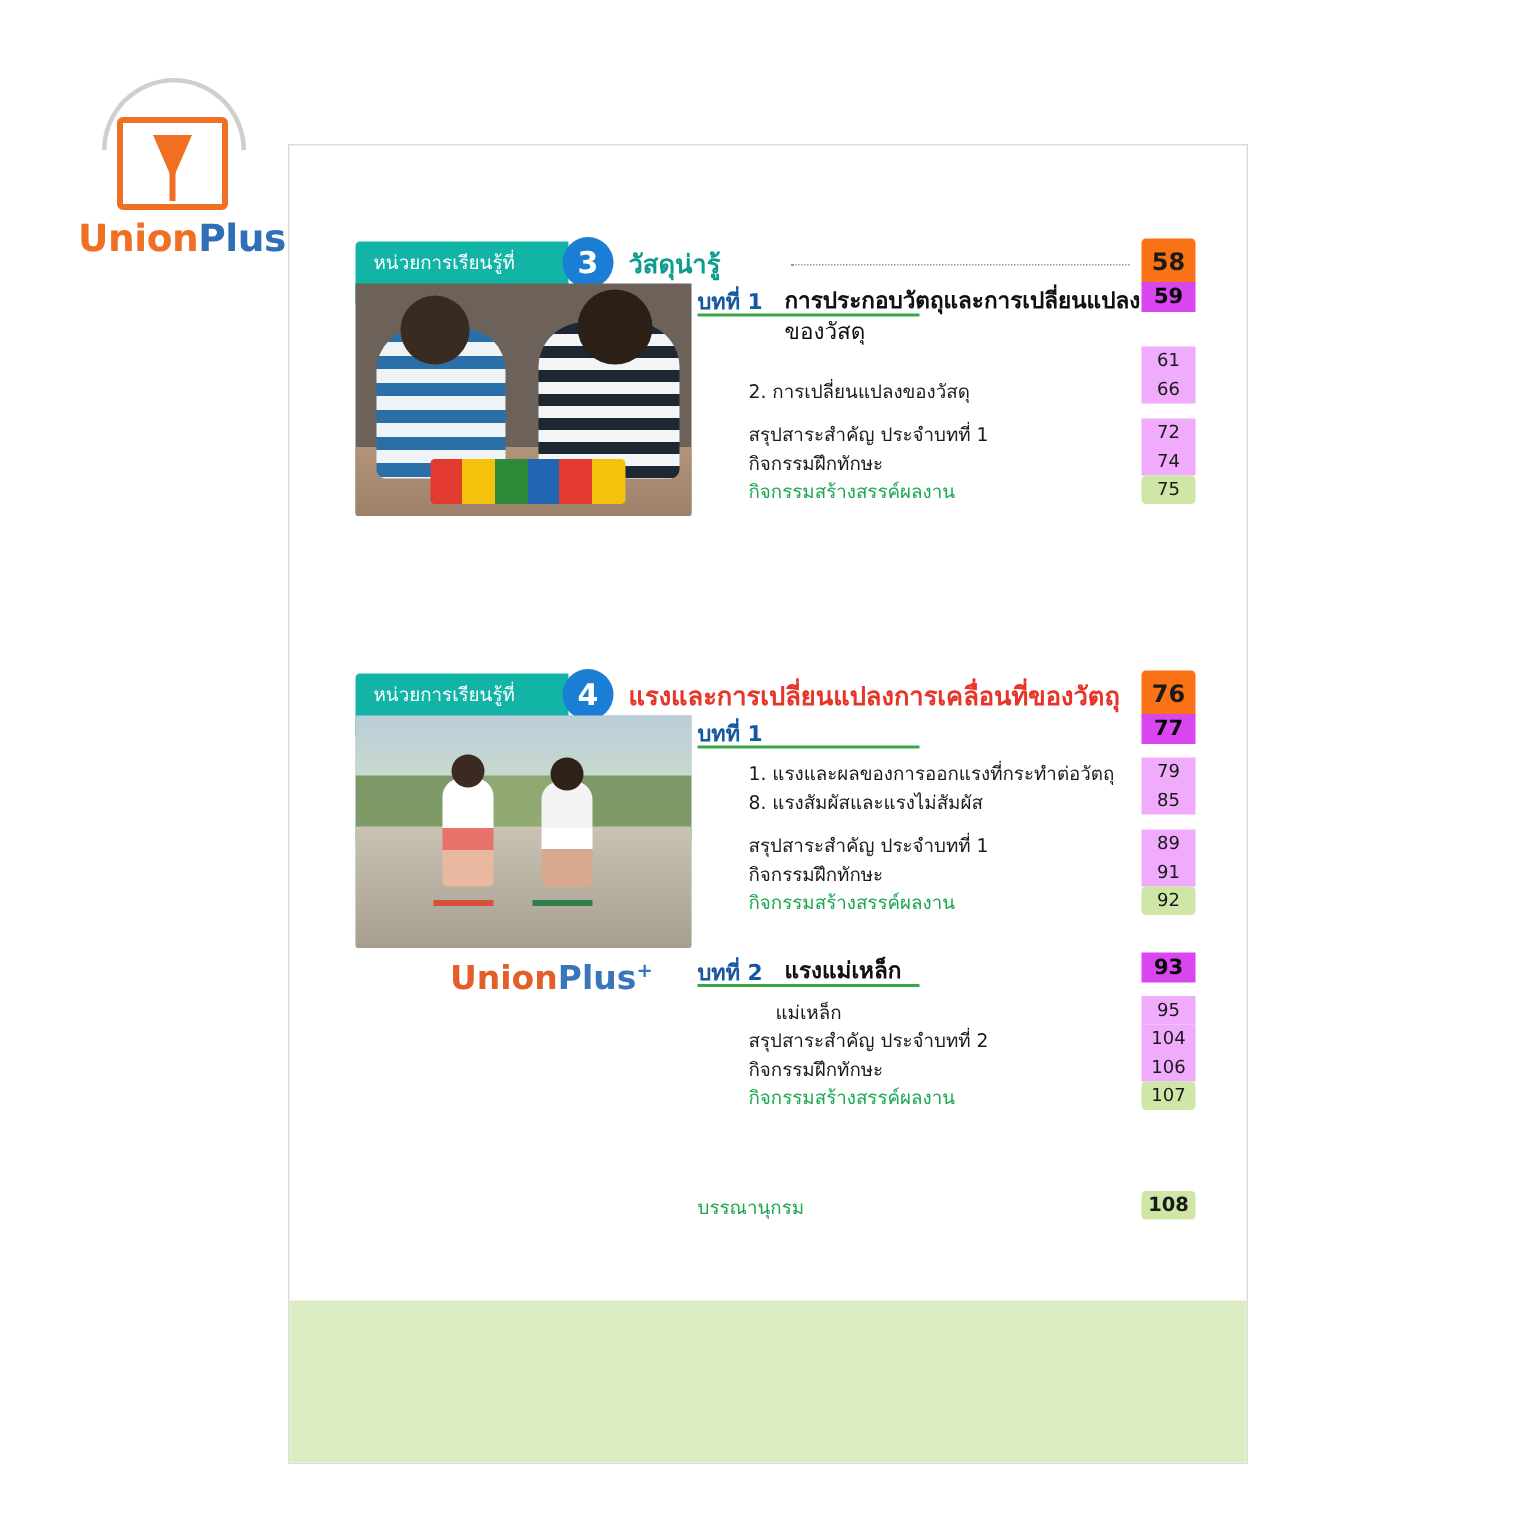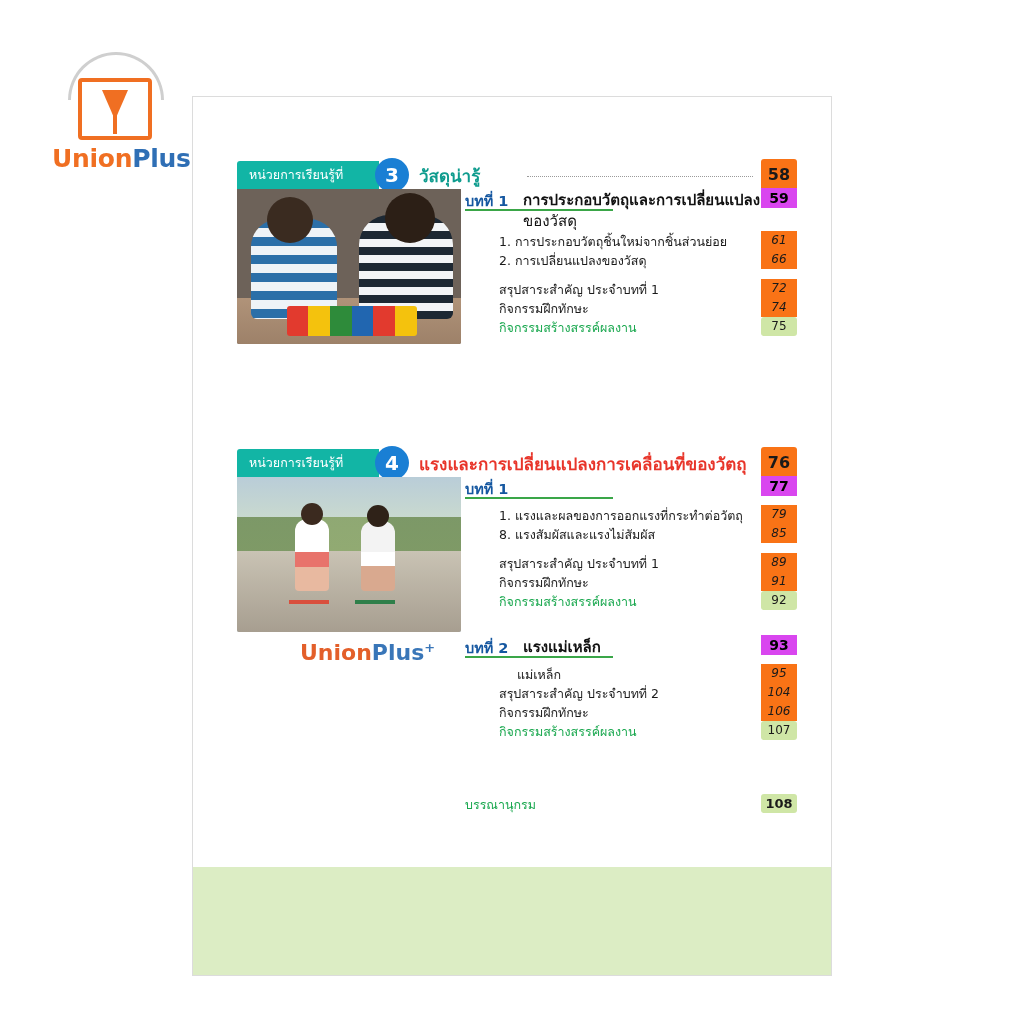--- a/index.html
+++ b/index.html
@@ -267,21 +267,21 @@
   .row .pg {
     position: absolute;
     right: 0;
     top: 0;
     width: 36px;
     height: 19px;
     text-align: center;
     font-size: 12px;
     line-height: 19px;
   }
-  .row .pg.cream { background: #f97316; font-style: italic; }
+  .row .pg.cream { background: #f0abfc; }
   .row .pg.green { background: #cfe6a6; border-radius: 3px; }
 
   .chapter {
     position: relative;
     height: 22px;
     font-size: 15px;
     font-weight: bold;
   }
   .chapter .c-no {
     position: absolute; left: 0; top: 0; color: #1557a0;
@@ -364,21 +364,20 @@
       <div class="chapter">
         <span class="c-no">บทที่  1</span>
         <span class="c-name">การประกอบวัตถุและการเปลี่ยนแปลง</span>
         <span class="pg">59</span>
         <span class="c-rule"></span>
       </div>
       <div class="chapter-cont">
         <span class="label">ของวัสดุ</span>
       </div>
       <div class="row sub">
-        <span class="label">1.  การประกอบวัตถุชิ้นใหม่จากชิ้นส่วนย่อย</span>
         <span class="pg cream">61</span>
       </div>
       <div class="row sub">
         <span class="label">2.  การเปลี่ยนแปลงของวัสดุ</span>
         <span class="pg cream">66</span>
       </div>
       <div class="spacer-10"></div>
       <div class="row plain">
         <span class="label">สรุปสาระสำคัญ ประจำบทที่ 1</span>
         <span class="pg cream">72</span>

